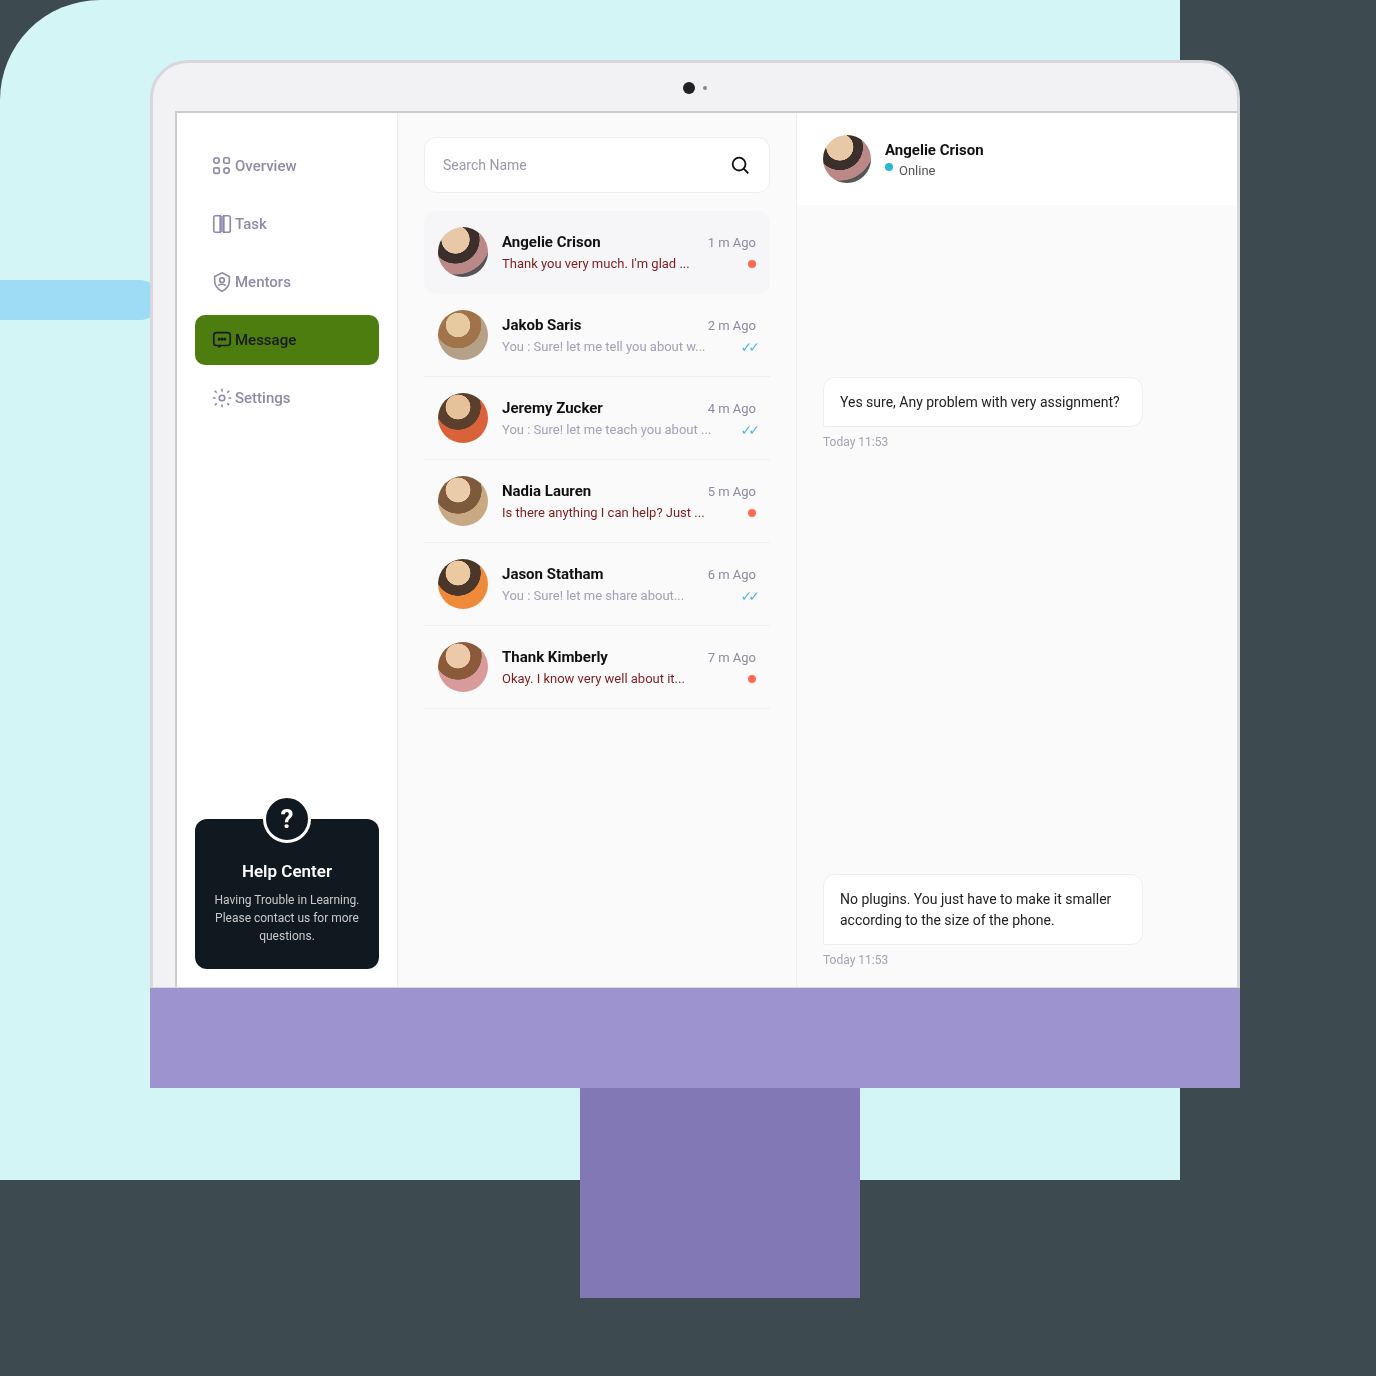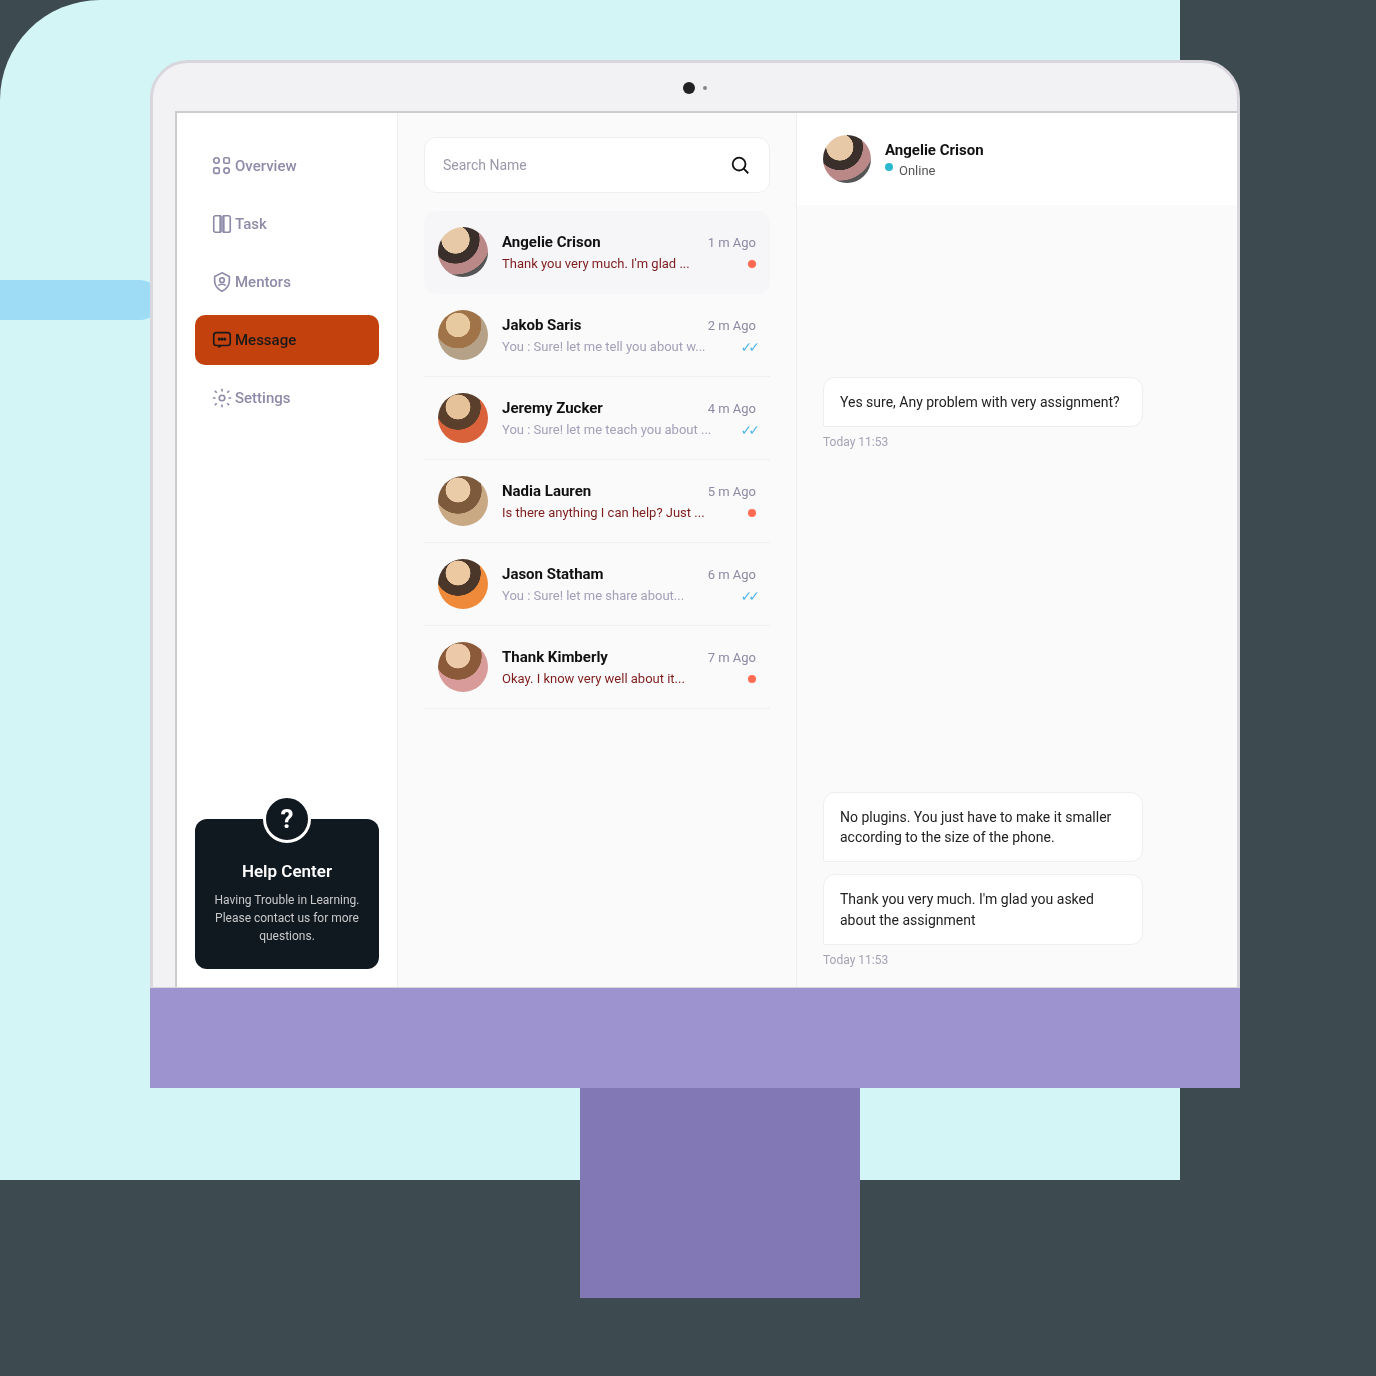--- a/index.html
+++ b/index.html
@@ -27,21 +27,21 @@
     position: absolute; top: 48px; left: 22px; right: 0; bottom: 0;
     background: #fdfdfd; border-top: 2px solid #ccc; border-left: 2px solid #ccc;
     display: flex;
   }
   .sidebar { width: 220px; padding: 28px 18px 18px 18px; background: #fff; display: flex; flex-direction: column; }
   .nav { display: flex; flex-direction: column; gap: 8px; }
   .nav-item {
     display: flex; align-items: center; gap: 2px; padding: 14px 16px;
     border-radius: 10px; color: #8e8ba8; font-size: 15px; font-weight: 500; cursor: pointer;
   }
-  .nav-item.active { background: #c2410c; color: #1a1a1a; }
+  .nav-item.active { background: #4d7c0f; color: #1a1a1a; }
   .nav-icon { width: 22px; height: 22px; display: flex; align-items: center; justify-content: center; flex-shrink: 0; }
   .nav-icon svg { width: 22px; height: 22px; stroke: currentColor; fill: none; stroke-width: 1.8; }
 
   .help-card {
     margin-top: auto; position: relative; background: #101820; color: #fff;
     border-radius: 12px; padding: 42px 16px 24px; text-align: center;
   }
   .help-badge {
     position: absolute; top: -24px; left: 50%; transform: translateX(-50%);
     width: 48px; height: 48px; border-radius: 50%; background: #101820;
@@ -295,21 +295,20 @@
             <span>Online</span>
           </div>
         </div>
       </div>
       <div class="chat-body">
         <div class="chat-spacer-lg"></div>
         <div class="bubble">Yes sure, Any problem with very assignment?</div>
         <div class="timestamp">Today 11:53</div>
         <div class="chat-spacer-sm"></div>
         <div class="bubble">No plugins. You just have to make it smaller according to the size of the phone.</div>
-        <div class="bubble">Thank you very much. I'm glad you asked about the assignment</div>
         <div class="timestamp">Today 11:53</div>
       </div>
     </div>
 
   </div>
 </div>
 
 <div class="monitor-chin"></div>
 <div class="monitor-stand"></div>
 

